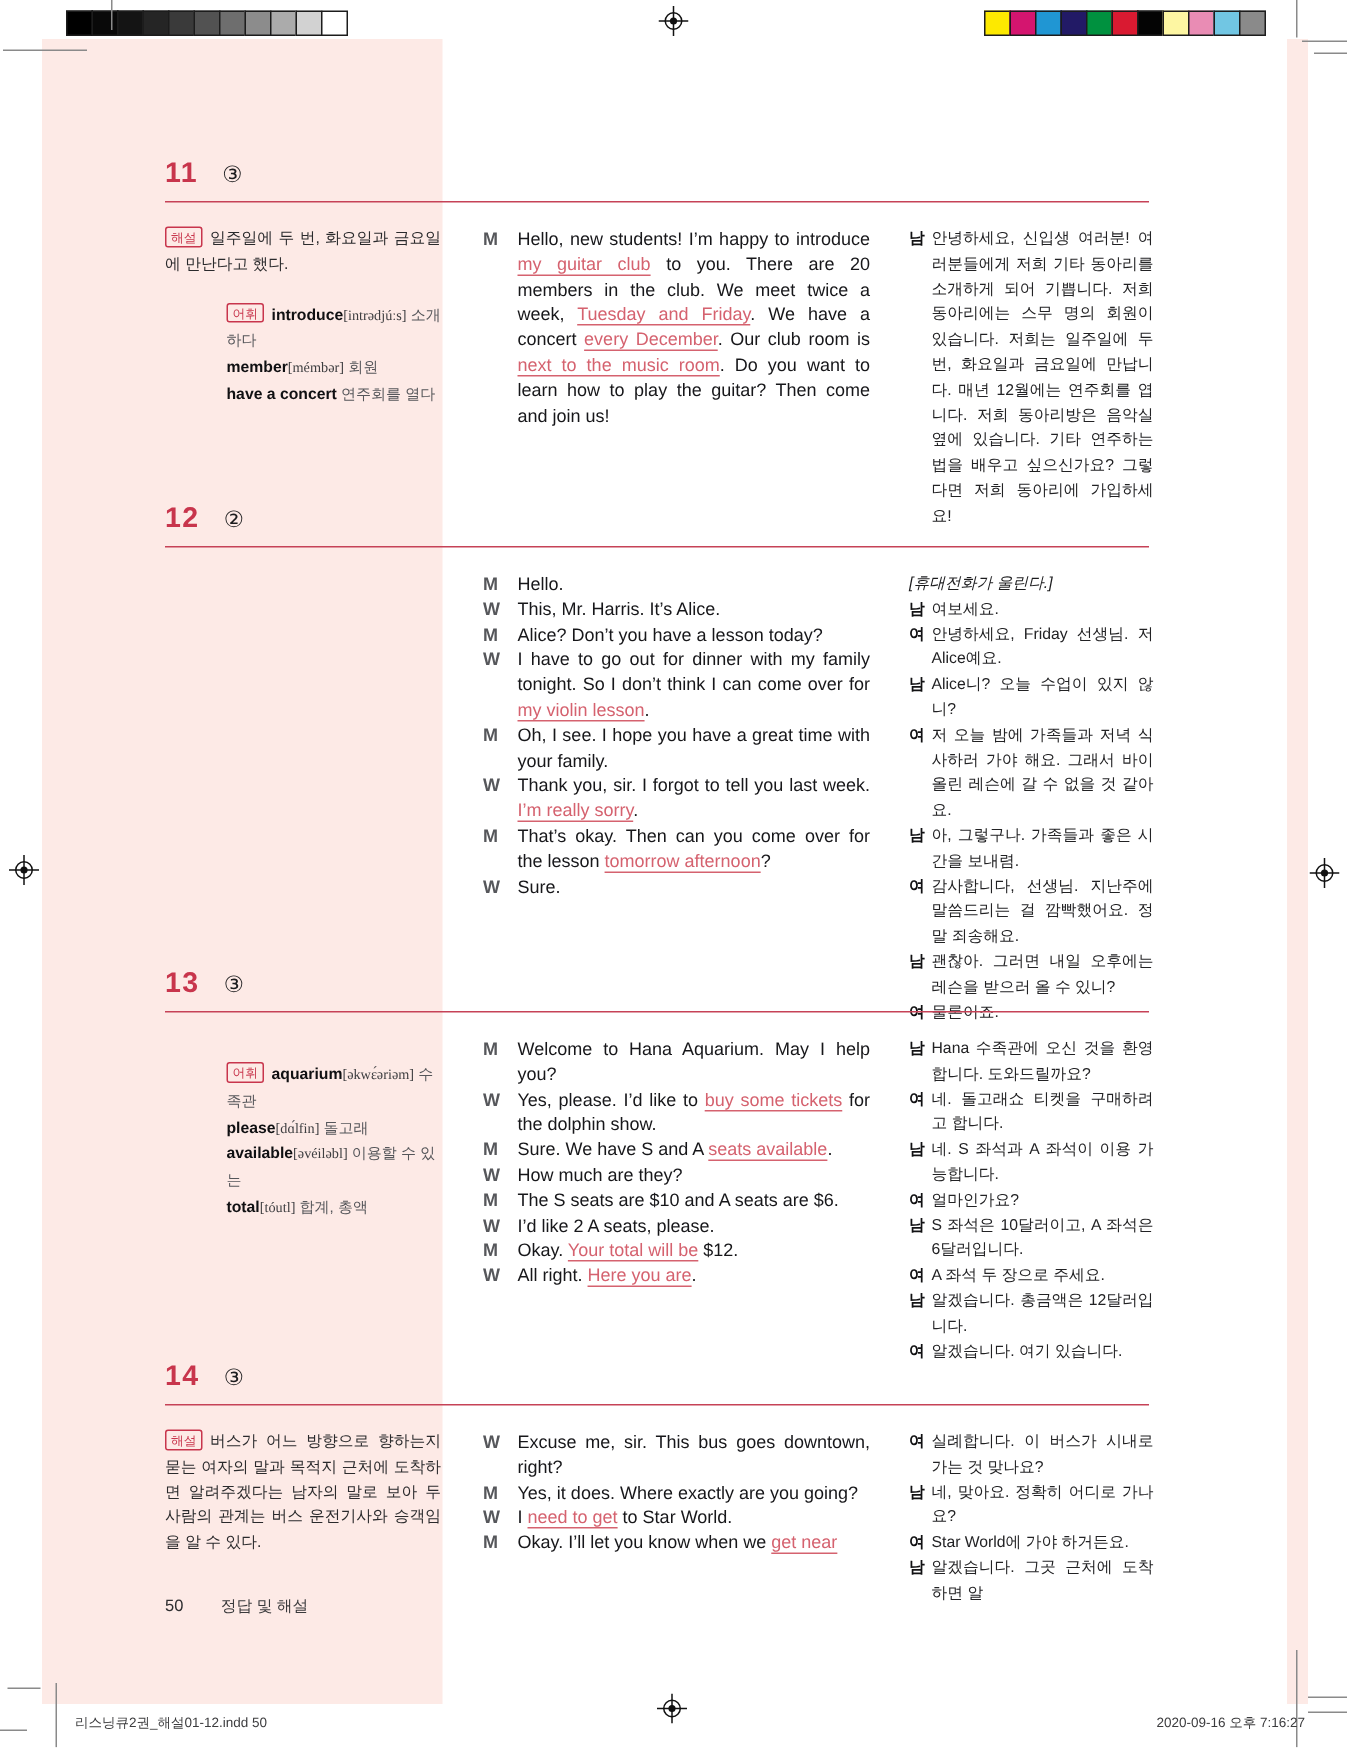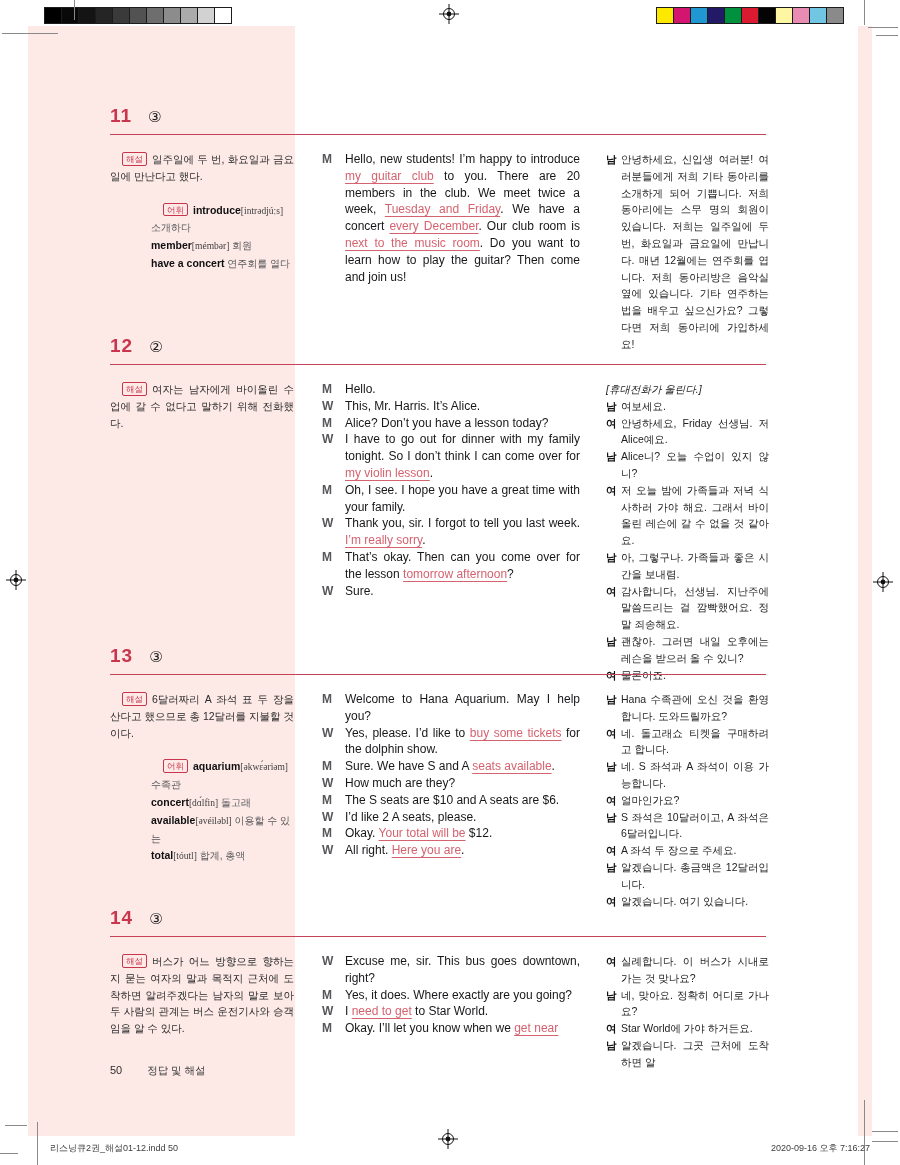--- a/index.html
+++ b/index.html
@@ -20,21 +20,21 @@
   .q-ans{font-size:15px;color:#1c1c1e;margin-left:16px;font-family:"DejaVu Sans",sans-serif;}
   .q-rule{position:absolute;top:29px;left:0;right:0;border-top:1.6px solid var(--rule_red);}
   .col{position:absolute;top:46px;}
   .col-expl{left:0;width:184px;}
   .col-dlg{left:212px;width:258px;}
   .col-tr{left:496px;width:163px;}
   
   .expl{margin:0;font-size:10.5px;line-height:16.8px;color:#2a2a2c;text-align:justify;}
   .tag{display:inline-block;border:1px solid var(--accent_red);color:var(--accent_red);
        font-size:8.5px;line-height:1;padding:2px 3px 1px;border-radius:2px;margin-right:5px;
-       position:relative;top:-1px;background:transparent;margin-left:12px;}
+       position:relative;top:-1px;background:transparent;}
   .vocab{margin-top:17px;}
   .vocab-line{font-size:10.5px;line-height:16.8px;color:#1d1d1f;padding-left:41px;}
   .v-word{font-weight:bold;color:#101012;}
   .v-pron{font-family:"Liberation Serif","DejaVu Serif",serif;font-size:9.5px;color:#3e3e40;}
   .v-meaning{color:#55565a;font-size:10px;}
   
   .dlg-line{display:flex;}
   .dlg-spk{width:23px;flex:none;font-weight:bold;color:var(--speaker_gray);font-size:12px;line-height:16.8px;}
   .dlg-text{flex:1;font-size:12px;line-height:16.8px;color:#17171a;text-align:justify;}
   .stage{font-size:12px;line-height:16.8px;font-style:italic;color:#1c1c1e;}
@@ -146,21 +146,20 @@
           <div class="tr-line">
             <span class="tr-spk">남</span>
             <span class="tr-text">안녕하세요, 신입생 여러분! 여러분들에게 저희 기타 동아리를 소개하게 되어 기쁩니다. 저희 동아리에는 스무 명의 회원이 있습니다. 저희는 일주일에 두 번, 화요일과 금요일에 만납니다. 매년 12월에는 연주회를 엽니다. 저희 동아리방은 음악실 옆에 있습니다. 기타 연주하는 법을 배우고 싶으신가요? 그렇다면 저희 동아리에 가입하세요!</span>
           </div>
         </div>
       </section>
       <section class="q-section" style="top: 335px;">
         <div class="q-head"><span class="q-num">12</span><span class="q-ans">②</span></div>
         <div class="q-rule"></div>
         <div class="col col-expl">
-          <p class="expl"><span class="tag">해설</span>여자는 남자에게 바이올린 수업에 갈 수 없다고 말하기 위해 전화했다.</p>
         </div>
         <div class="col col-dlg">
           <div class="dlg-line">
             <span class="dlg-spk">M</span>
             <span class="dlg-text">Hello.</span>
           </div>
           <div class="dlg-line">
             <span class="dlg-spk">W</span>
             <span class="dlg-text">This, Mr. Harris. It’s Alice.</span>
           </div>
@@ -222,24 +221,23 @@
           <div class="tr-line">
             <span class="tr-spk">여</span>
             <span class="tr-text">물론이죠.</span>
           </div>
         </div>
       </section>
       <section class="q-section" style="top: 645px;">
         <div class="q-head"><span class="q-num">13</span><span class="q-ans">③</span></div>
         <div class="q-rule"></div>
         <div class="col col-expl">
-          <p class="expl"><span class="tag">해설</span>6달러짜리 A 좌석 표 두 장을 산다고 했으므로 총 12달러를 지불할 것이다.</p>
           <div class="vocab">
             <div class="vocab-line"><span class="tag">어휘</span><span class="v-word">aquarium</span><span class="v-pron">[əkwɛ́əriəm]</span><span class="v-meaning"> 수족관</span></div>
-            <div class="vocab-line"><span class="v-word">concert</span><span class="v-pron">[dɑ́lfin]</span><span class="v-meaning"> 돌고래</span></div>
+            <div class="vocab-line"><span class="v-word">please</span><span class="v-pron">[dɑ́lfin]</span><span class="v-meaning"> 돌고래</span></div>
             <div class="vocab-line"><span class="v-word">available</span><span class="v-pron">[əvéiləbl]</span><span class="v-meaning"> 이용할 수 있는</span></div>
             <div class="vocab-line"><span class="v-word">total</span><span class="v-pron">[tóutl]</span><span class="v-meaning"> 합계, 총액</span></div>
           </div>
         </div>
         <div class="col col-dlg">
           <div class="dlg-line">
             <span class="dlg-spk">M</span>
             <span class="dlg-text">Welcome to Hana Aquarium. May I help you?</span>
           </div>
           <div class="dlg-line">

